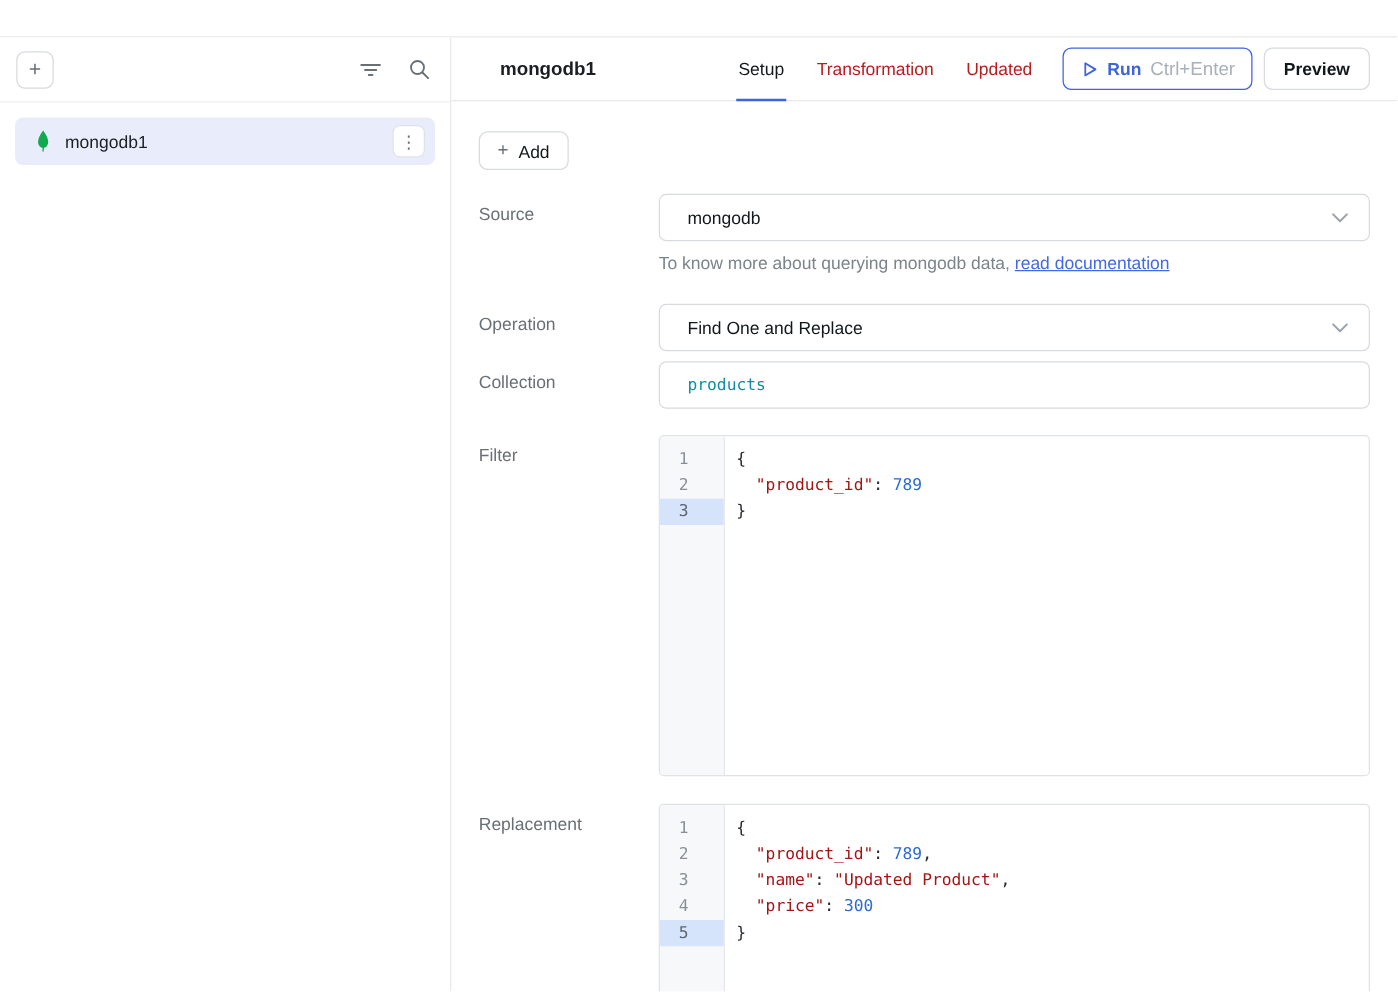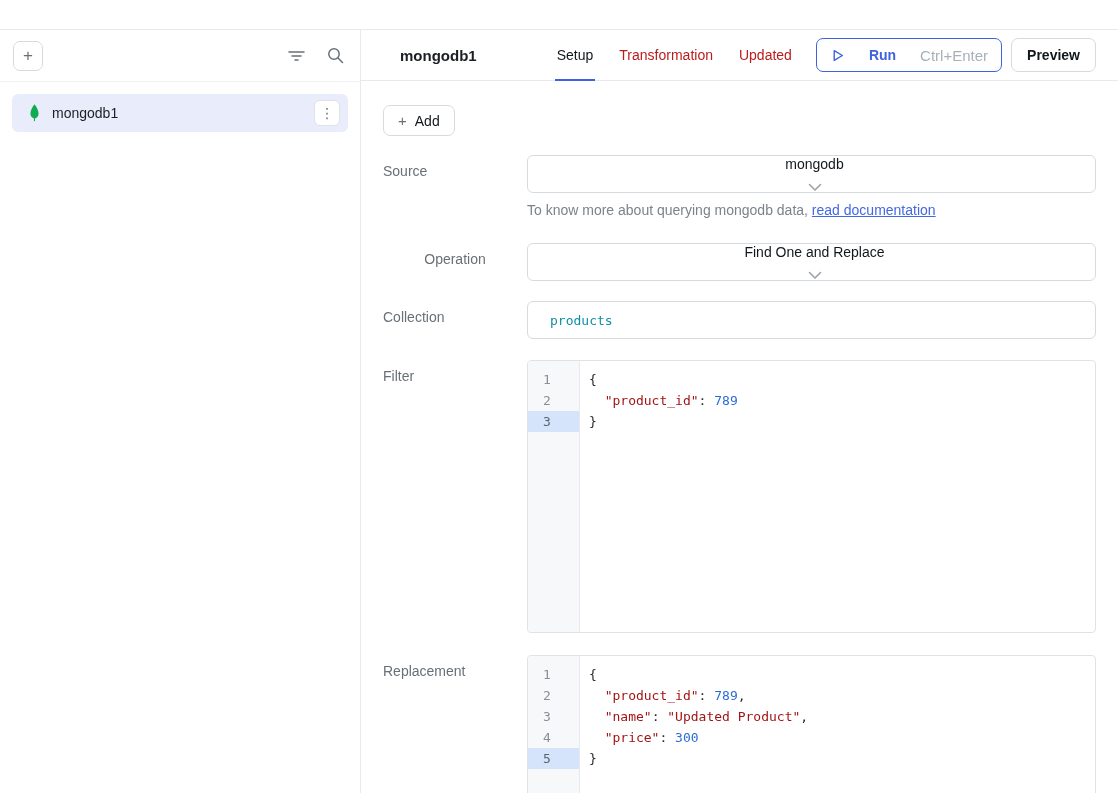--- a/index.html
+++ b/index.html
@@ -29,46 +29,46 @@
   .main { flex:1; display:flex; flex-direction:column; min-width:0; }
   .main-header { height:51px; flex-shrink:0; border-bottom:1px solid #e7e9ec;
     display:flex; align-items:center; padding:0 22px 0 39px; }
   .main-title { font-size:15px; font-weight:600; color:#1b1f24; }
   .tabs { display:flex; gap:26px; margin-left:auto; height:100%; align-items:stretch; }
   .tab { font-size:14px; color:#b91c1c; display:flex; align-items:center; position:relative; cursor:pointer; white-space:nowrap; }
   .tab.active { color:#11181c; font-weight:400; }
   .tab.active::after { content:""; position:absolute; left:-2px; right:-2px; bottom:-1px; height:2px; background:#3e63dd; }
   .header-buttons { display:flex; gap:9px; margin-left:24px; }
   .run-btn { height:34px; border:1px solid #3e63dd; border-radius:7px; background:#fff;
-    display:flex; align-items:center; gap:24px; padding:0 13px; cursor:pointer; }
+    display:flex; align-items:center; gap:7px; padding:0 13px; cursor:pointer; }
   .run-label { color:#3e63dd; font-size:14px; font-weight:600; }
   .run-shortcut { color:#a8b0b9; font-size:15px; }
   .preview-btn { height:34px; border:1px solid #d7dbdf; border-radius:7px; background:#fff;
     font-size:14px; font-weight:600; color:#11181c; padding:0 15px; cursor:pointer; }
 
   
   .form { flex:1; padding:24px 22px 0 22px; overflow:hidden; }
   .row { display:flex; }
   .row-label { width:144px; flex-shrink:0; font-size:14px; color:#687076; padding-top:8px; }
   .row-field { flex:1; min-width:0; }
 
   .row-parameters { margin-bottom:19px; }
   .row-source { margin-bottom:25px; }
-  .row-operation { margin-bottom:20px;text-align:center; }
+  .row-operation { margin-bottom:8px; }
   .row-collection { margin-bottom:21px; }
   .row-filter { margin-bottom:22px; }
 
   .add-param-btn { height:31px; border:1px solid #d7dbdf; border-radius:7px; background:#fff;
     display:inline-flex; align-items:center; gap:8px; padding:0 14px; font-size:14px; font-weight:500;
     color:#11181c; cursor:pointer; }
   .add-param-btn .plus { color:#687076; font-size:15px; font-weight:400; }
 
   .select { height:38px; border:1px solid #d7dbdf; border-radius:6px; background:#fff;
     display:flex; align-items:center; justify-content:space-between; padding:0 16px 0 22px;
-    font-size:14px; color:#11181c; cursor:pointer;flex-direction:column; }
+    font-size:14px; color:#11181c; cursor:pointer; }
 
   .help { margin-top:9px; font-size:14px; color:#7b838b; }
   .help a { color:#4368e3; text-decoration:underline; cursor:pointer; }
 
   .collection-input { height:38px; border:1px solid #d7dbdf; border-radius:6px; background:#fff;
     display:flex; align-items:center; padding:0 22px;
     font-family:"DejaVu Sans Mono", monospace; font-size:13px; color:#0e8fa3; }
 
   .editor { border:1px solid #dfe3e6; border-radius:4px; background:#fff; display:flex; overflow:hidden; }
   .editor-filter { height:273px; }

